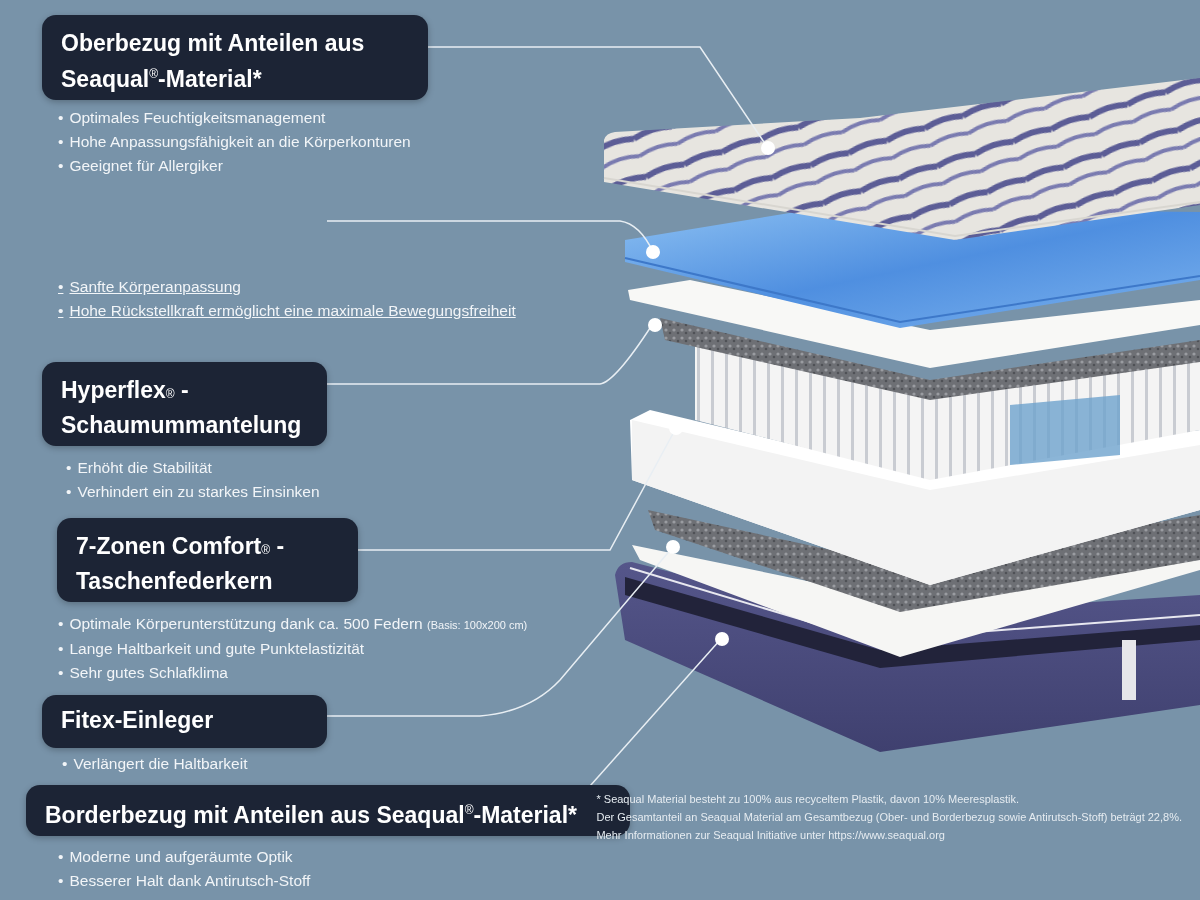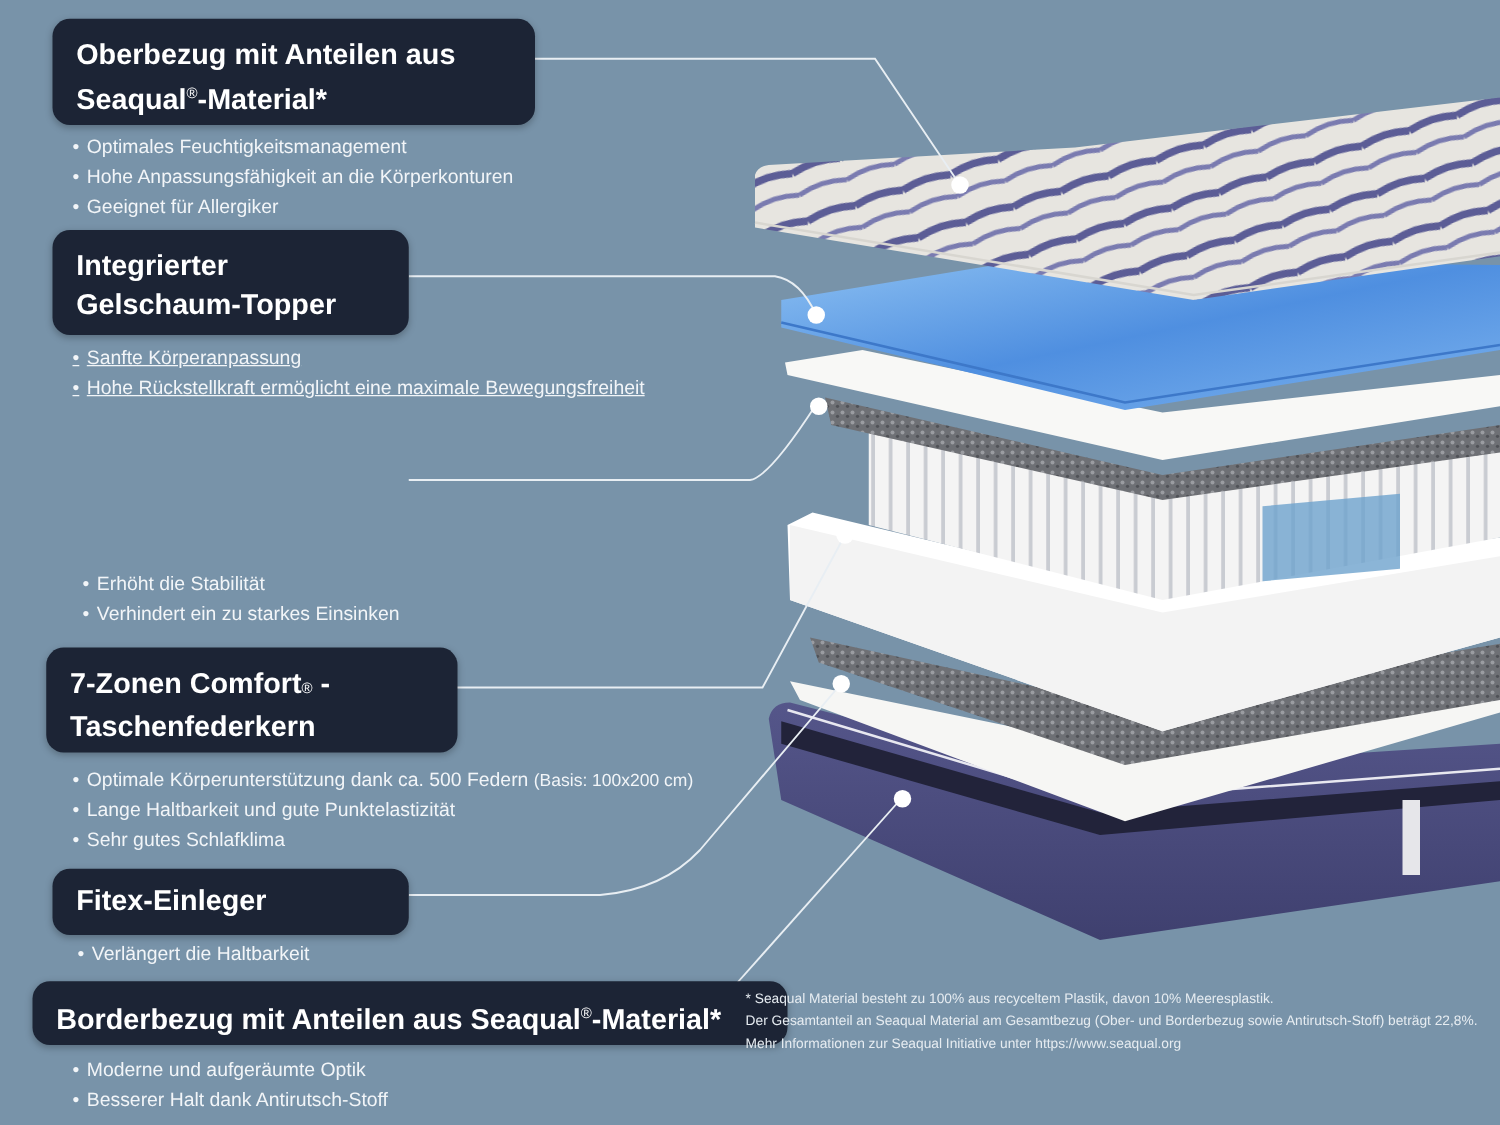--- a/index.html
+++ b/index.html
@@ -3,21 +3,21 @@
 <meta charset="utf-8">
 <style>
   html,body{margin:0;padding:0;}
   body{width:1200px;height:900px;overflow:hidden;background:#7893a9;font-family:"Liberation Sans",sans-serif;position:relative;}
   .stage{position:absolute;left:0;top:0;width:1200px;height:900px;}
   .label-box{position:absolute;background:#1c2435;border-radius:14px;color:#fff;font-weight:bold;font-size:23px;line-height:31px;padding:13px 18px 12px 19px;box-shadow:0 2px 6px rgba(0,0,0,.25);box-sizing:border-box;}
   .label-box sup{font-size:12px;font-weight:normal;vertical-align:9px;}
   .label-box .reg-small{font-size:12px;font-weight:normal;}
   .bullets{position:absolute;list-style:none;margin:0;padding:0;color:#f2f5f8;font-size:15.5px;line-height:24px;}
   .bullets li::before{content:"•";margin-right:6px;}
-  .bullets .small{font-size:14px;}
+  .bullets .small{font-size:11px;}
   .footnote{position:absolute;right:18px;top:790px;text-align:left;color:#e6ecf1;font-size:11px;line-height:18px;}
   svg.art{position:absolute;left:0;top:0;}
 </style>
 </head>
 <body>
 
 <div class="stage">
 
   <svg class="art" width="1200" height="900" viewBox="0 0 1200 900">
     <defs>
@@ -106,35 +106,35 @@
   <div class="label-box" style="left:42px;top:15px;width:386px;height:85px;">
     <div>Oberbezug mit Anteilen aus</div>
     <div><span>Seaqual</span><sup>®</sup><span>-Material*</span></div>
   </div>
   <ul class="bullets" style="left:58px;top:106px;">
     <li>Optimales Feuchtigkeitsmanagement</li>
     <li>Hohe Anpassungsfähigkeit an die Körperkonturen</li>
     <li>Geeignet für Allergiker</li>
   </ul>
 
-  <div class="label-box" style="left:42px;top:184px;width:285px;height:84px;">
-    <div>Integrierter</div>
-    <div>Gelschaum-Topper</div>
-  </div>
   <ul class="bullets" style="left:58px;top:275px;text-decoration:underline;">
     <li>Sanfte Körperanpassung</li>
     <li>Hohe Rückstellkraft ermöglicht eine maximale Bewegungsfreiheit</li>
   </ul>
 
+  <div class="label-box" style="left:42px;top:362px;width:285px;height:84px;">
+    <div><span>Hyperflex</span><span class="reg-small">®</span><span> -</span></div>
+    <div>Schaumummantelung</div>
+  </div>
   <ul class="bullets" style="left:66px;top:456px;">
     <li>Erhöht die Stabilität</li>
     <li>Verhindert ein zu starkes Einsinken</li>
   </ul>
 
-  <div class="label-box" style="left:37px;top:518px;width:329px;height:84px;">
+  <div class="label-box" style="left:57px;top:518px;width:301px;height:84px;">
     <div><span>7-Zonen Comfort</span><span class="reg-small">®</span><span> -</span></div>
     <div>Taschenfederkern</div>
   </div>
   <ul class="bullets" style="left:58px;top:612px;">
     <li><span>Optimale Körperunterstützung dank ca. 500 Federn</span> <span class="small">(Basis: 100x200 cm)</span></li>
     <li>Lange Haltbarkeit und gute Punktelastizität</li>
     <li>Sehr gutes Schlafklima</li>
   </ul>
 
   <div class="label-box" style="left:42px;top:695px;width:285px;height:53px;padding-top:10px;">

